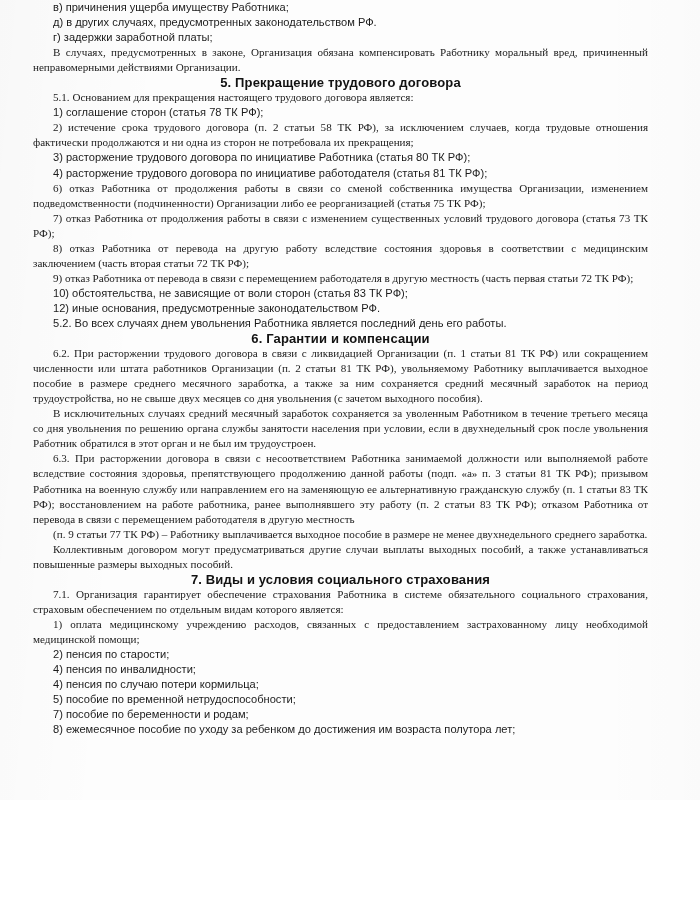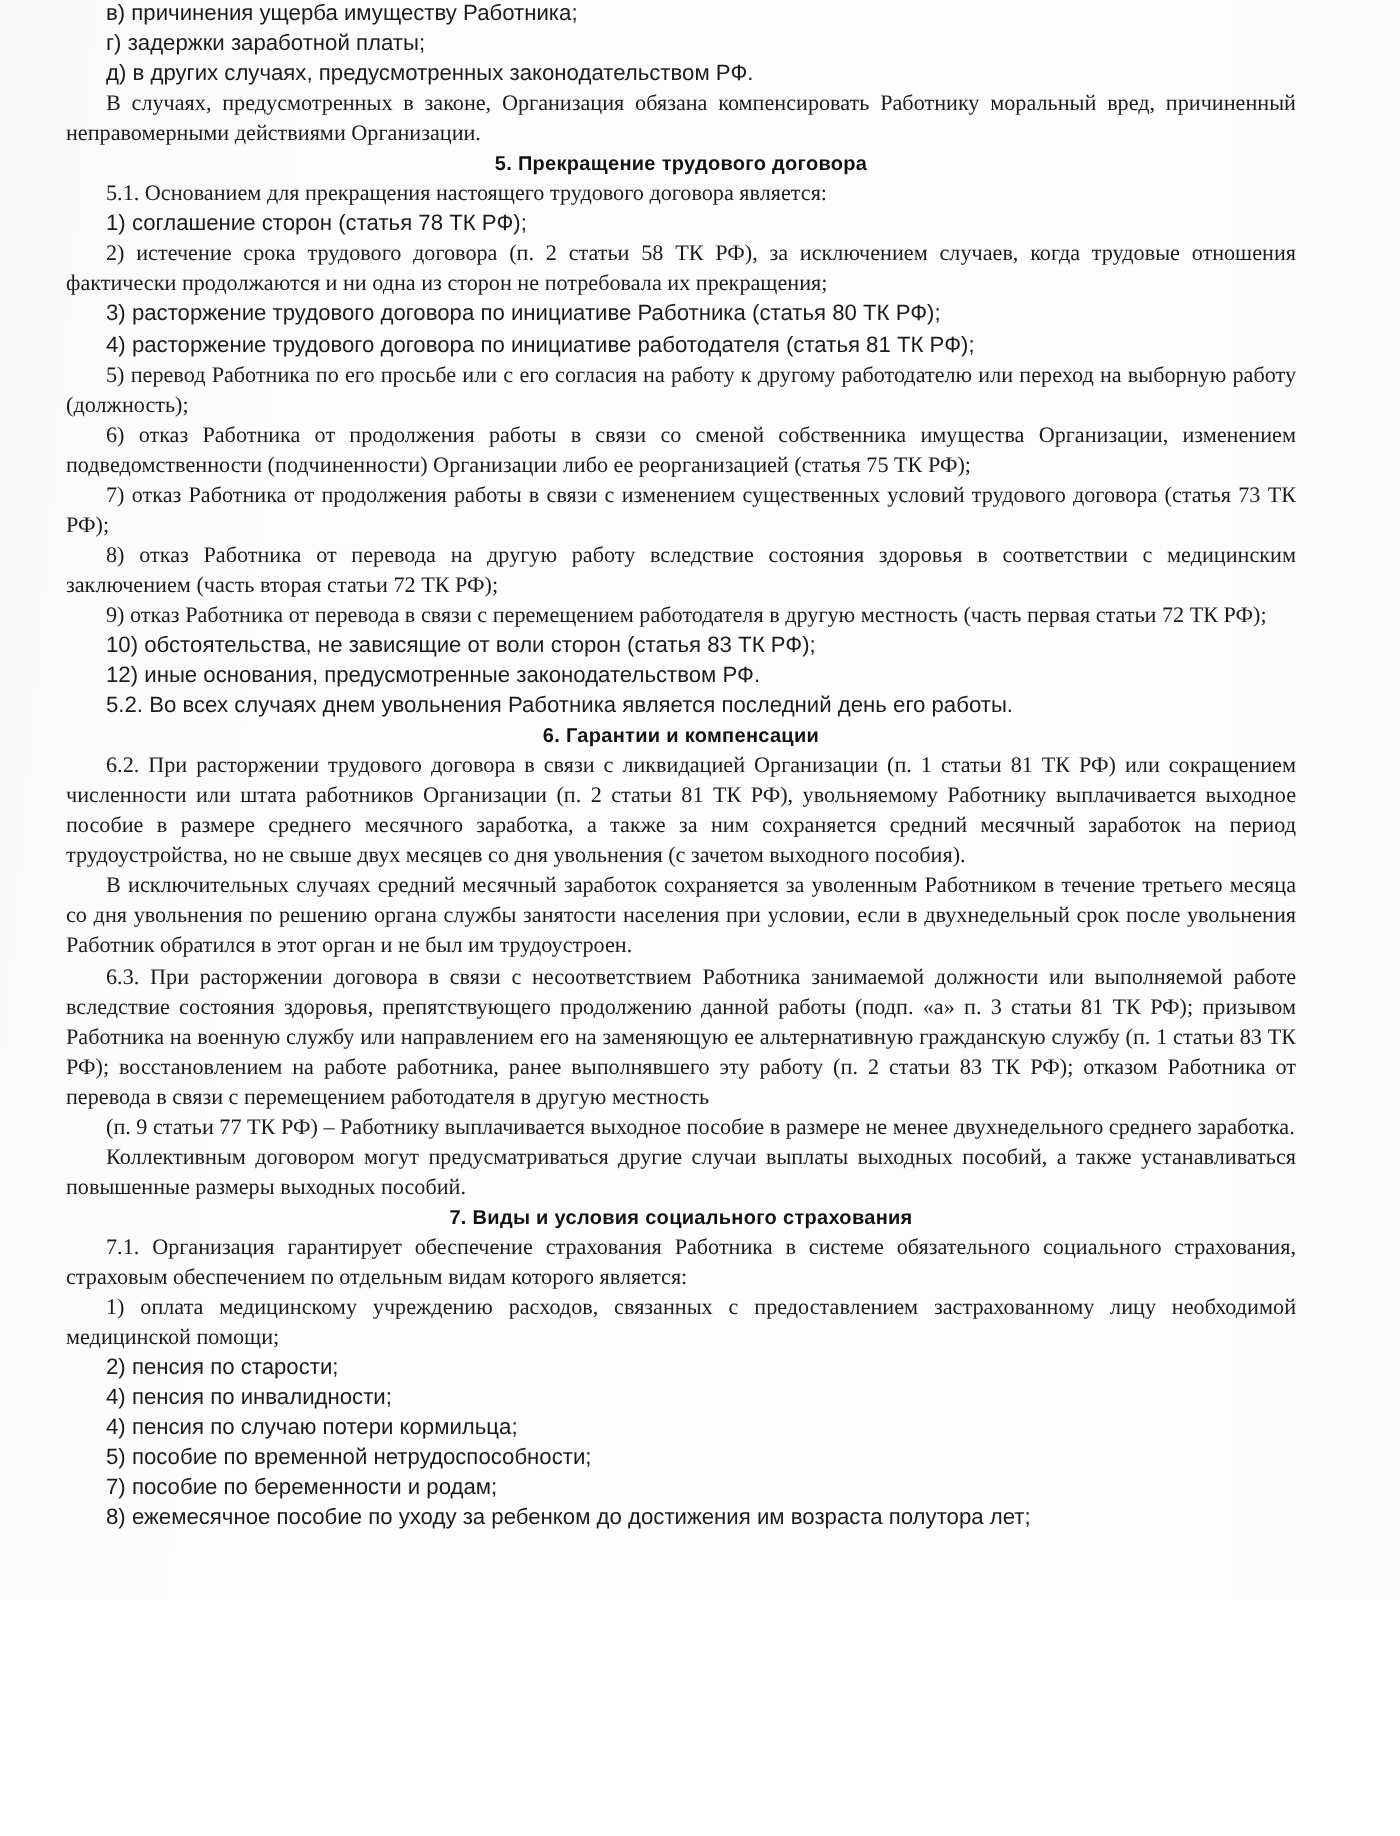--- a/index.html
+++ b/index.html
@@ -44,42 +44,41 @@
     margin: 0;
     text-indent: 20px;
     text-align: justify;
   }
   
   .h {
     margin: 0;
     text-indent: 0;
     text-align: center;
     font-weight: bold;
-    font-size: 10px;
+    font-size: 13px;
     line-height: 15.05px;
     letter-spacing: 0.15px;
     color: #121212;
   }
 </style>
 </head>
 <body>
 
 <div class="page">
   <div class="doc" id="doc-body">
       <p class="item">в) причинения ущерба имуществу Работника;</p>
+      <p class="item">д) в других случаях, предусмотренных законодательством РФ.</p>
       <p class="item">г) задержки заработной платы;</p>
-      <p class="item">д) в других случаях, предусмотренных законодательством РФ.</p>
       <p class="p">В случаях, предусмотренных в законе, Организация обязана компенсировать Работнику моральный вред, причиненный неправомерными действиями Организации.</p>
       <p class="h">5. Прекращение трудового договора</p>
       <p class="p">5.1. Основанием для прекращения настоящего трудового договора является:</p>
       <p class="item">1) соглашение сторон (статья 78 ТК РФ);</p>
       <p class="p">2) истечение срока трудового договора (п. 2 статьи 58 ТК РФ), за исключением случаев, когда трудовые отношения фактически продолжаются и ни одна из сторон не потребовала их прекращения;</p>
       <p class="item">3) расторжение трудового договора по инициативе Работника (статья 80 ТК РФ);</p>
       <p class="item">4) расторжение трудового договора по инициативе работодателя (статья 81 ТК РФ);</p>
-      <p class="p">5) перевод Работника по его просьбе или с его согласия на работу к другому работодателю или переход на выборную работу (должность);</p>
       <p class="p">6) отказ Работника от продолжения работы в связи со сменой собственника имущества Организации, изменением подведомственности (подчиненности) Организации либо ее реорганизацией (статья 75 ТК РФ);</p>
       <p class="p">7) отказ Работника от продолжения работы в связи с изменением существенных условий трудового договора (статья 73 ТК РФ);</p>
       <p class="p">8) отказ Работника от перевода на другую работу вследствие состояния здоровья в соответствии с медицинским заключением (часть вторая статьи 72 ТК РФ);</p>
       <p class="p">9) отказ Работника от перевода в связи с перемещением работодателя в другую местность (часть первая статьи 72 ТК РФ);</p>
       <p class="item">10) обстоятельства, не зависящие от воли сторон (статья 83 ТК РФ);</p>
       <p class="item">12) иные основания, предусмотренные законодательством РФ.</p>
       <p class="item">5.2. Во всех случаях днем увольнения Работника является последний день его работы.</p>
       <p class="h">6. Гарантии и компенсации</p>
       <p class="p">6.2. При расторжении трудового договора в связи с ликвидацией Организации (п. 1 статьи 81 ТК РФ) или сокращением численности или штата работников Организации (п. 2 статьи 81 ТК РФ), увольняемому Работнику выплачивается выходное пособие в размере среднего месячного заработка, а также за ним сохраняется средний месячный заработок на период трудоустройства, но не свыше двух месяцев со дня увольнения (с зачетом выходного пособия).</p>
       <p class="p">В исключительных случаях средний месячный заработок сохраняется за уволенным Работником в течение третьего месяца со дня увольнения по решению органа службы занятости населения при условии, если в двухнедельный срок после увольнения Работник обратился в этот орган и не был им трудоустроен.</p>

